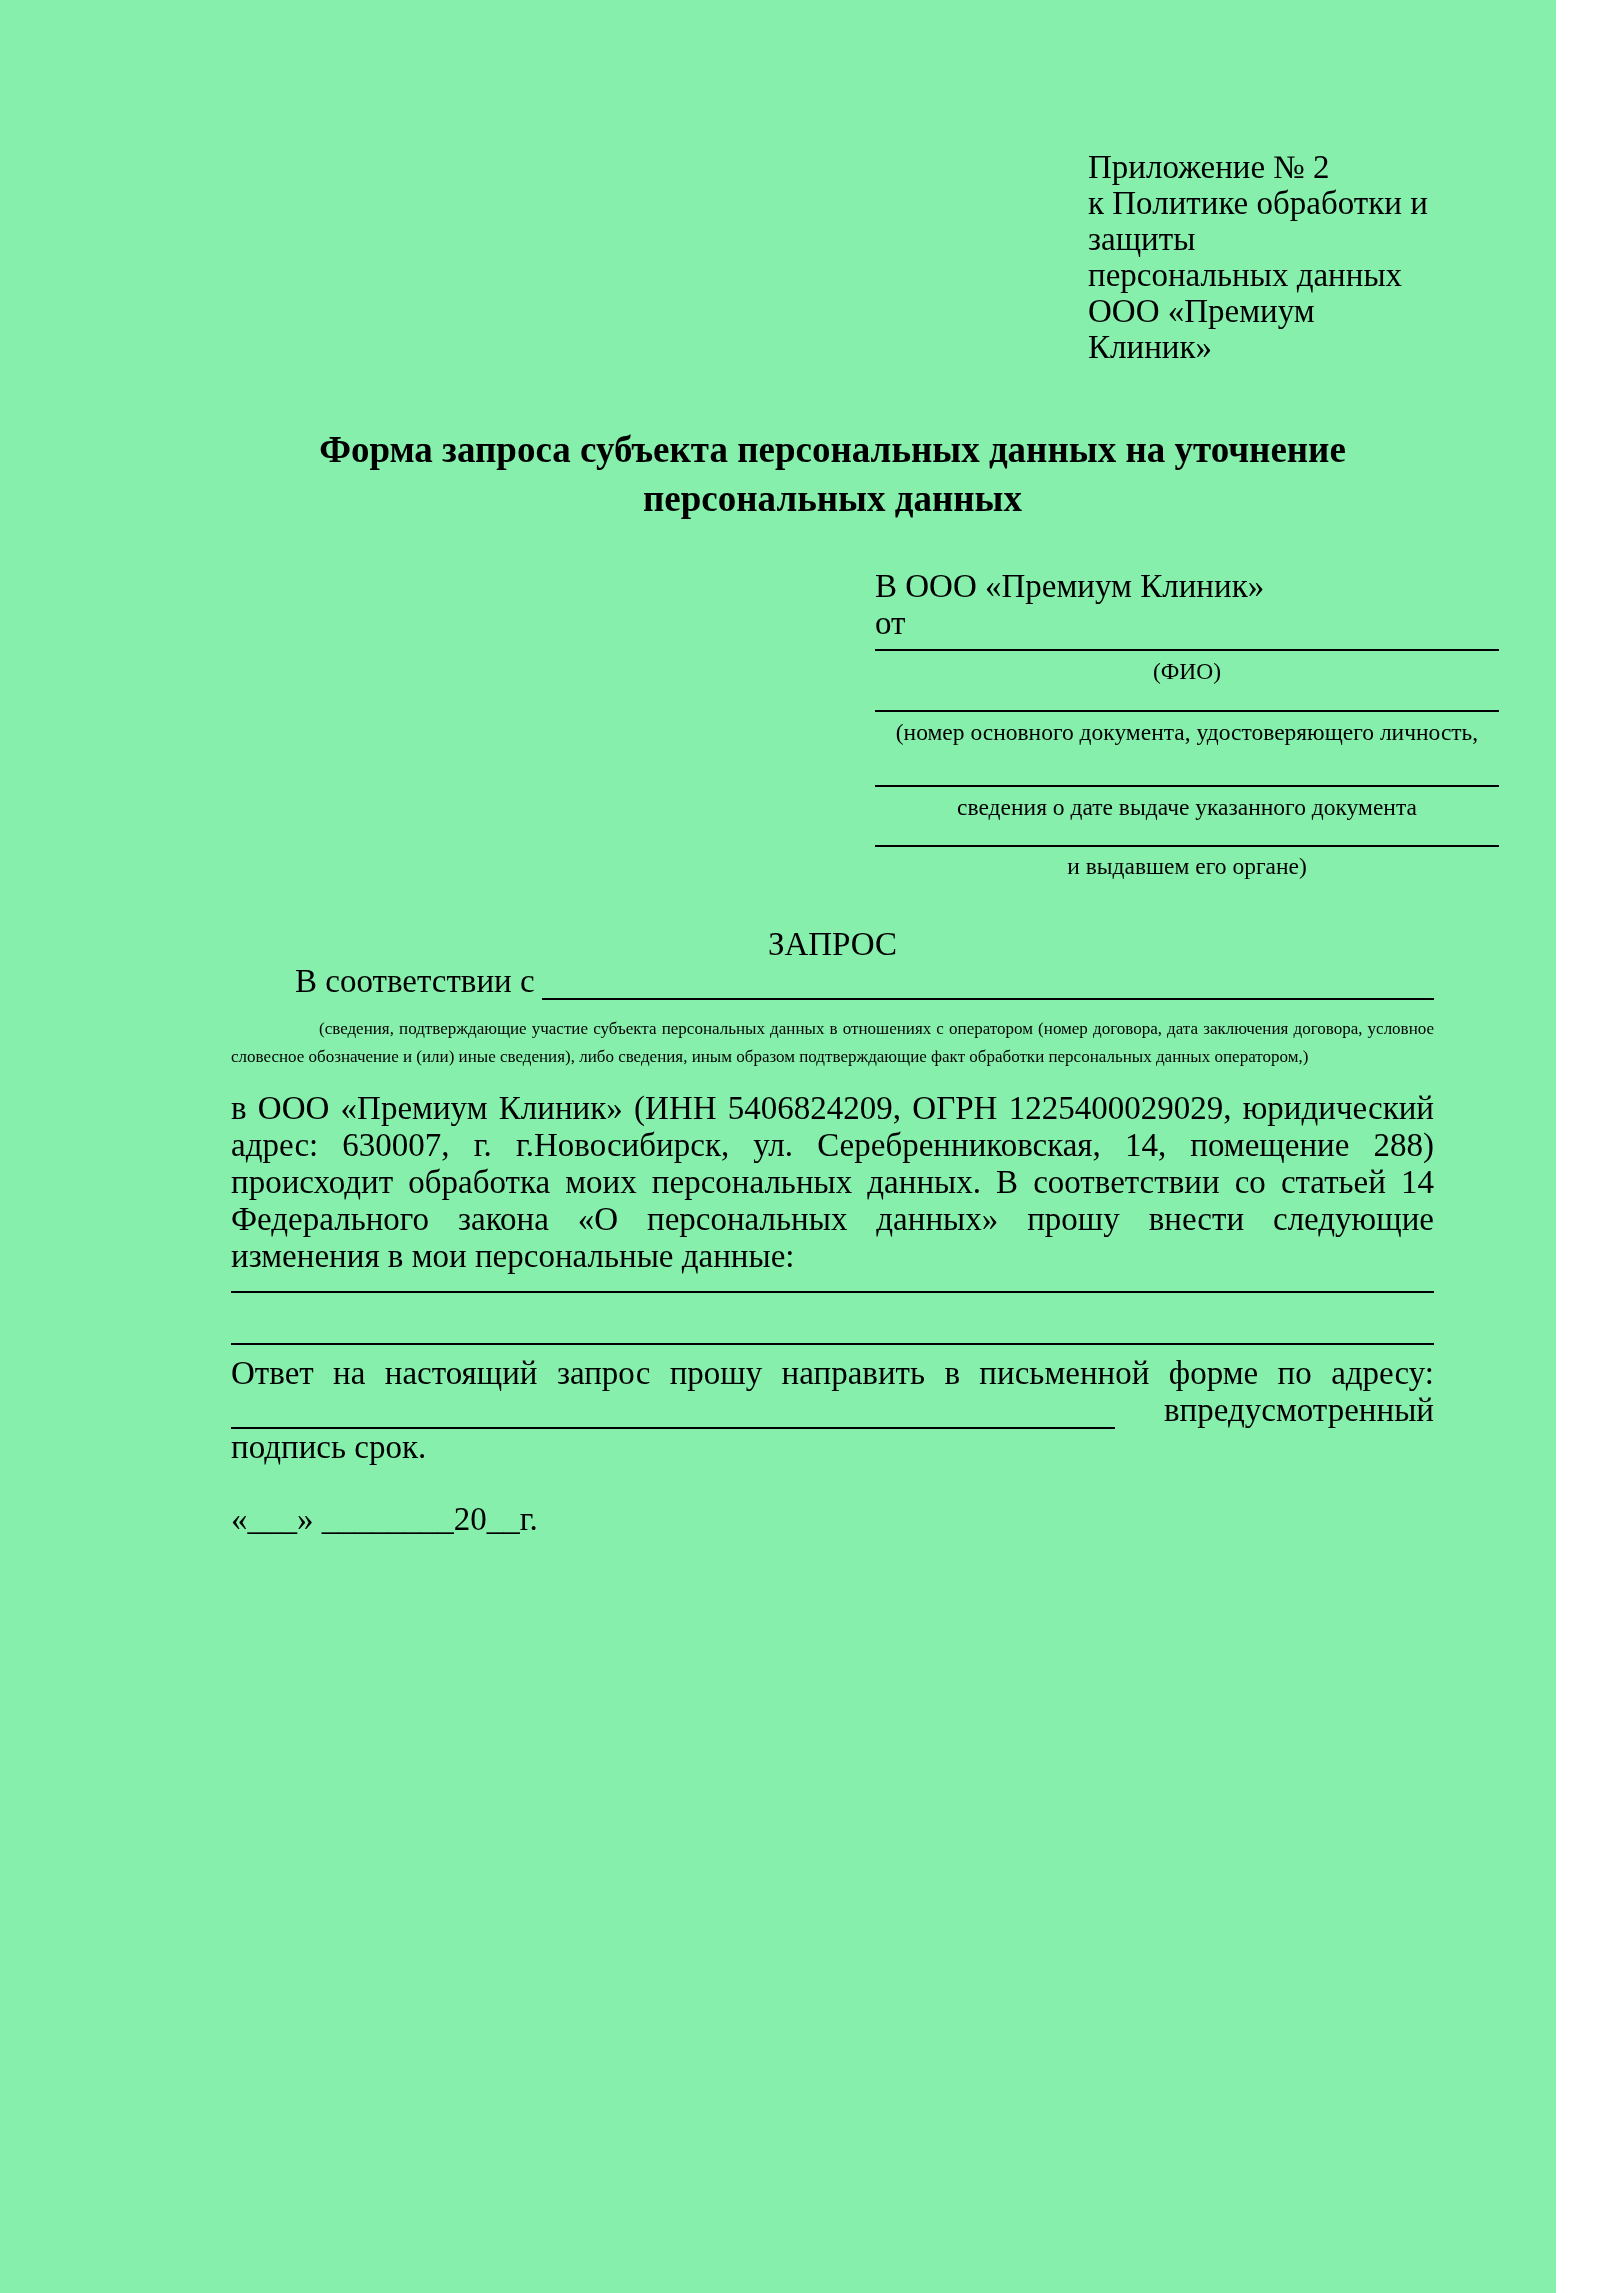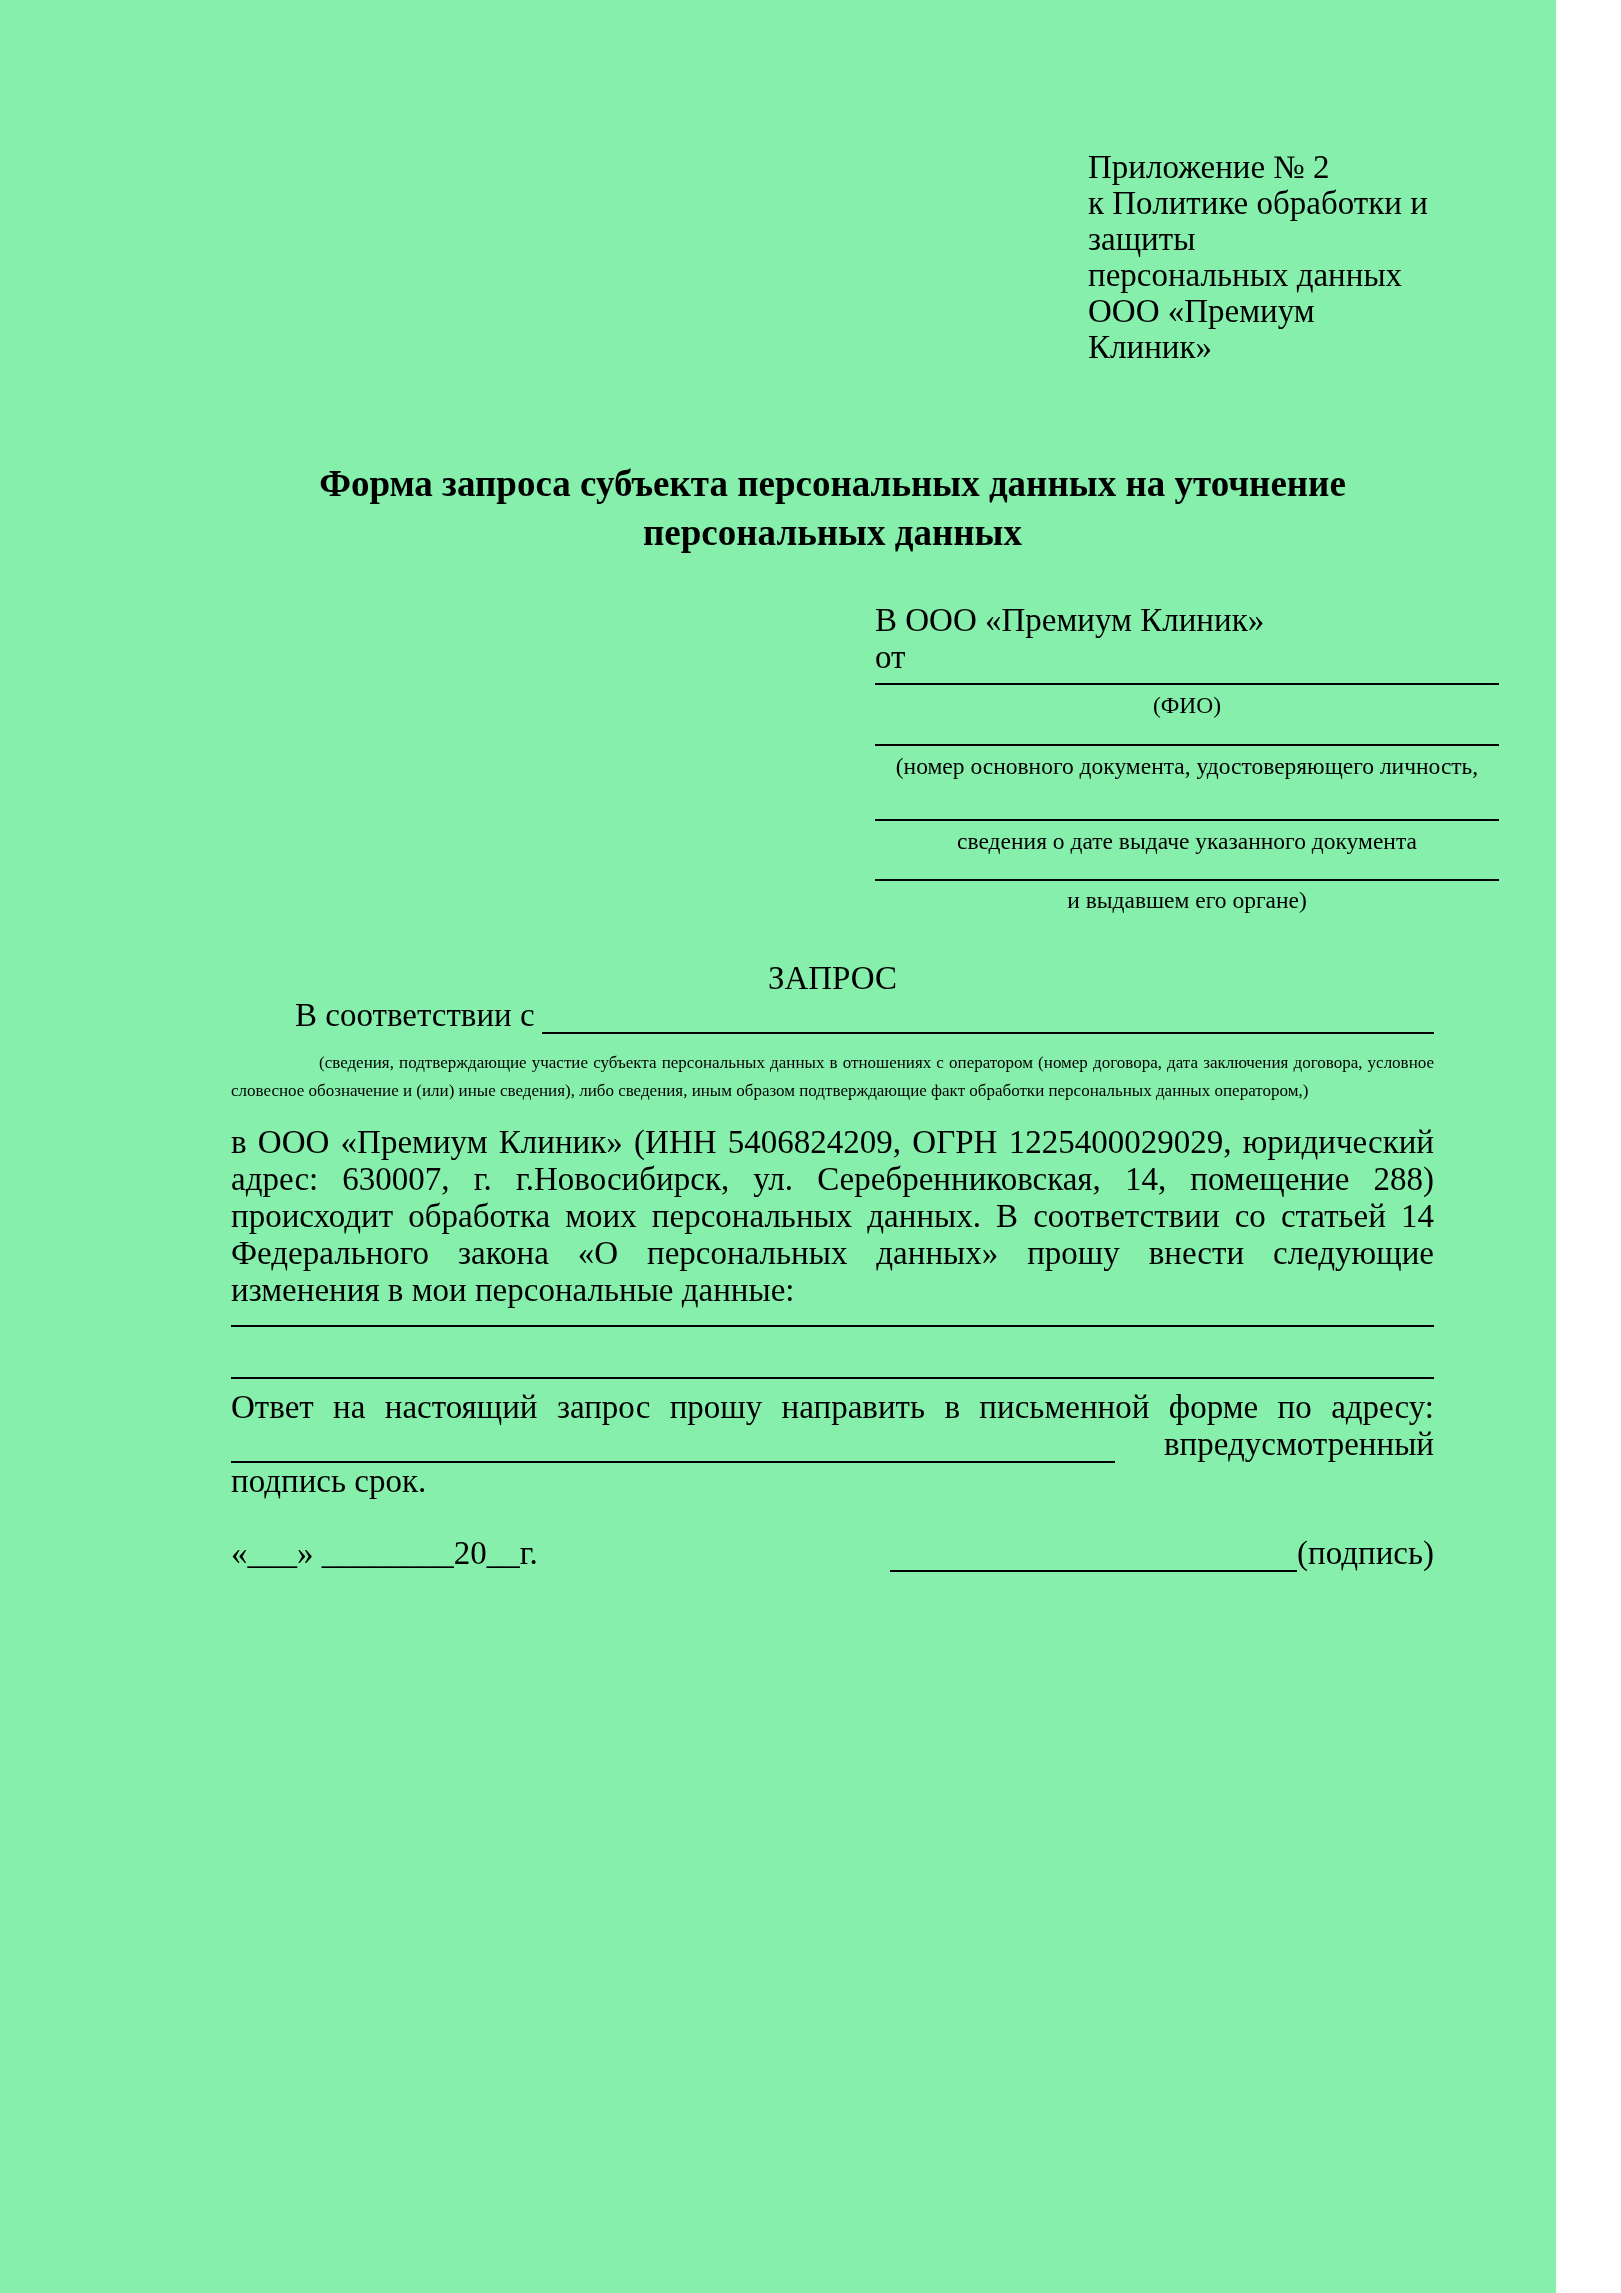--- a/index.html
+++ b/index.html
@@ -8,21 +8,21 @@
   .page {
     width:1556px; height:2294px; background:#86efac; color:#000;
     font-family:Liberation Serif, serif;
     font-size:33px; line-height:37px;
     padding:149px 122px 0 231px;
     overflow:hidden;
   }
   .appendix { margin-left:857px; }
   .appendix div { line-height:36px; }
   .form-title {
-    margin-top:94px; text-align:center; font-weight:bold;
+    margin-top:60px; text-align:center; font-weight:bold;
     font-size:37px; line-height:49px;
   }
   .addressee { margin-top:45px; margin-left:644px; width:624px; }
   .addressee .txt { line-height:37px; }
   .blank-line { border-bottom:2.9px solid #000; }
   .bl-1 { height:8.8px; }
   .bl-2 { height:27.4px; }
   .bl-3 { height:40px; }
   .bl-4 { height:25.5px; }
   .sub-label {
@@ -96,20 +96,16 @@
     <div class="reply-l2">
       <span class="blank"></span>
       <span class="w1">в</span>
       <span class="w2">предусмотренный</span>
     </div>
     <div>подпись срок.</div>
   </div>
 
   <div class="footer-row">
     <span>«___» ________20__г.</span>
-    <span class="sig-group">
-      <span class="sig-blank"></span>
-      <span>(подпись)</span>
-    </span>
   </div>
 
 </div>
 
 
 </body></html>

